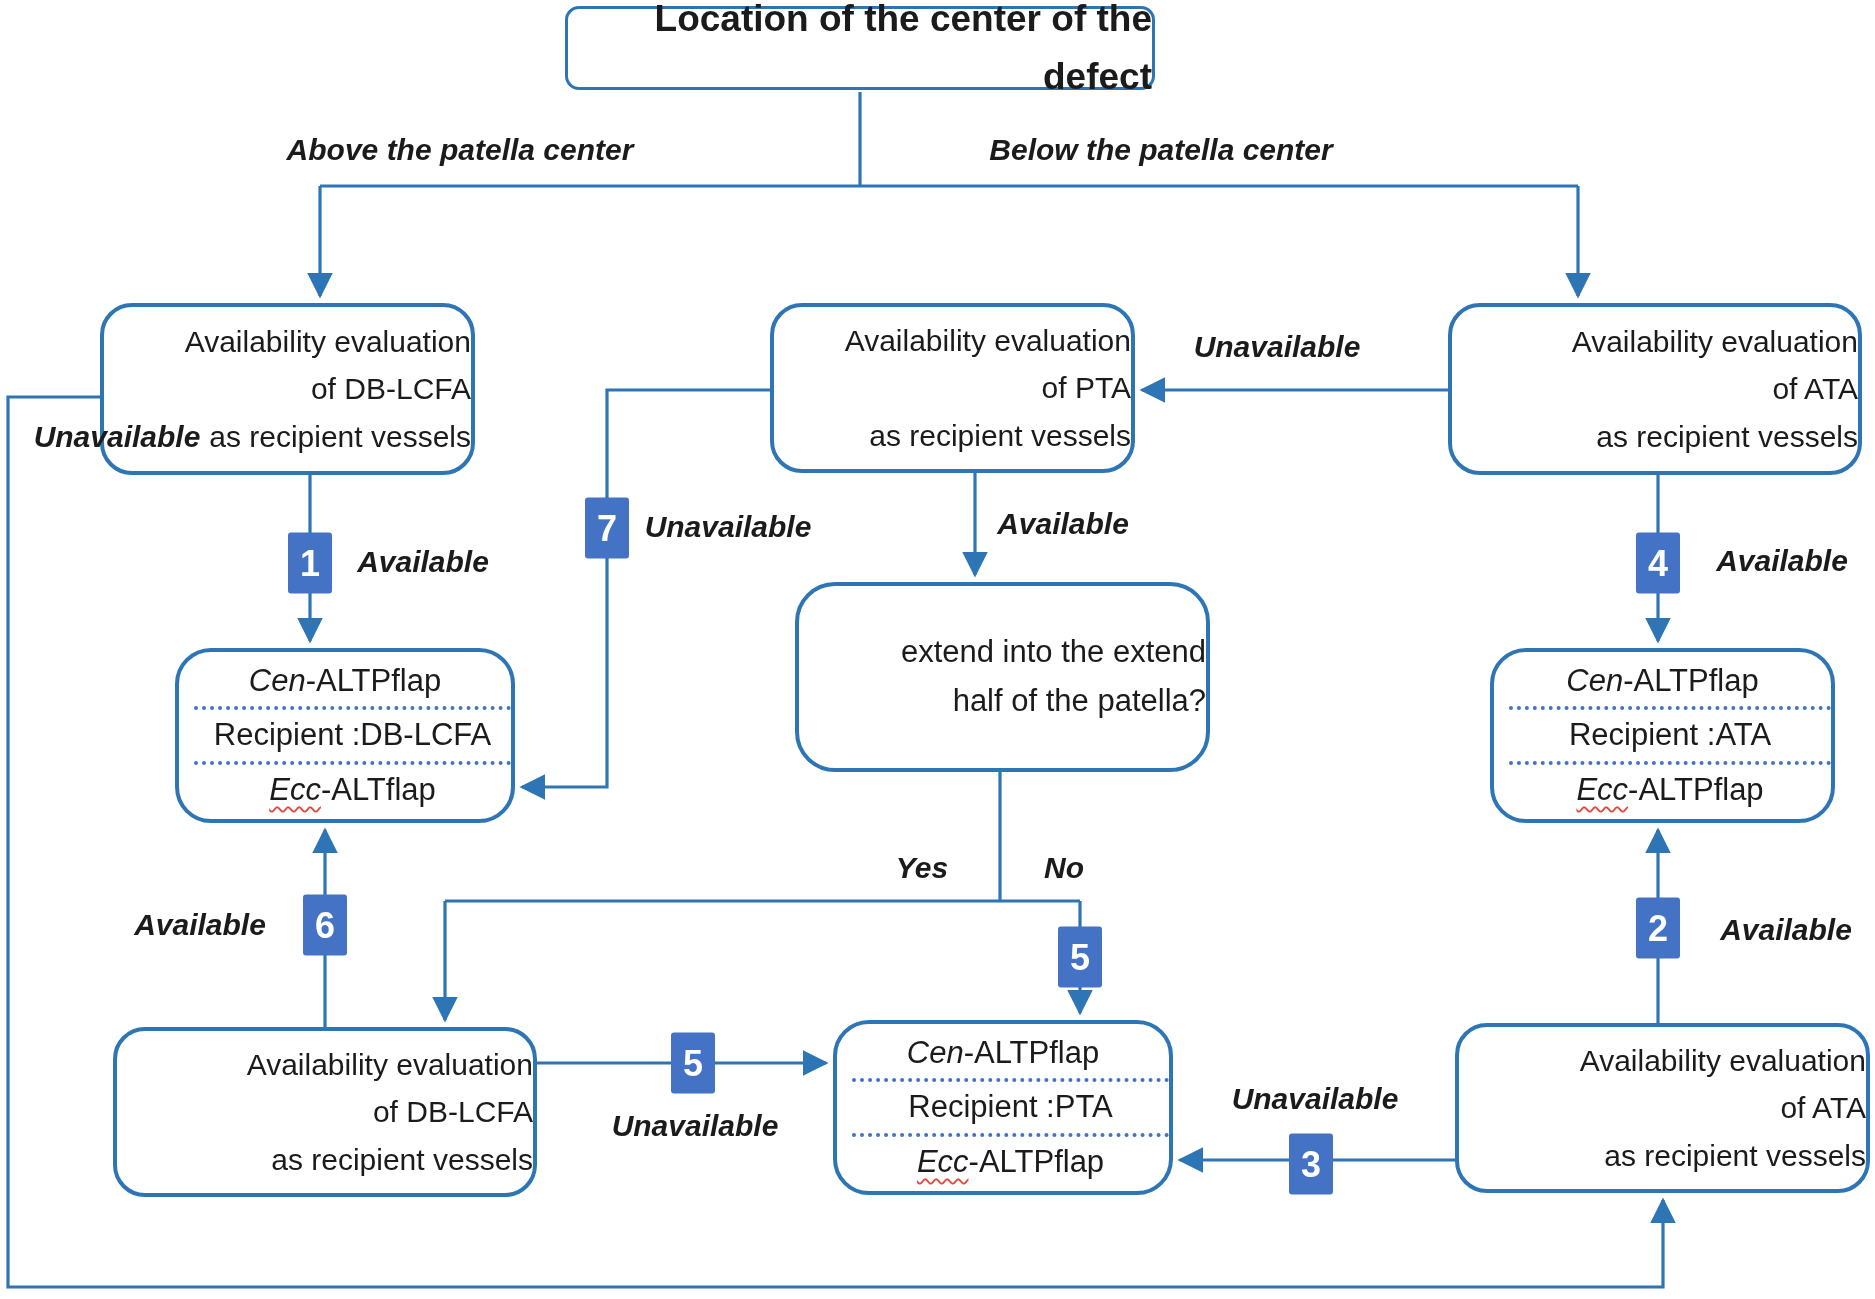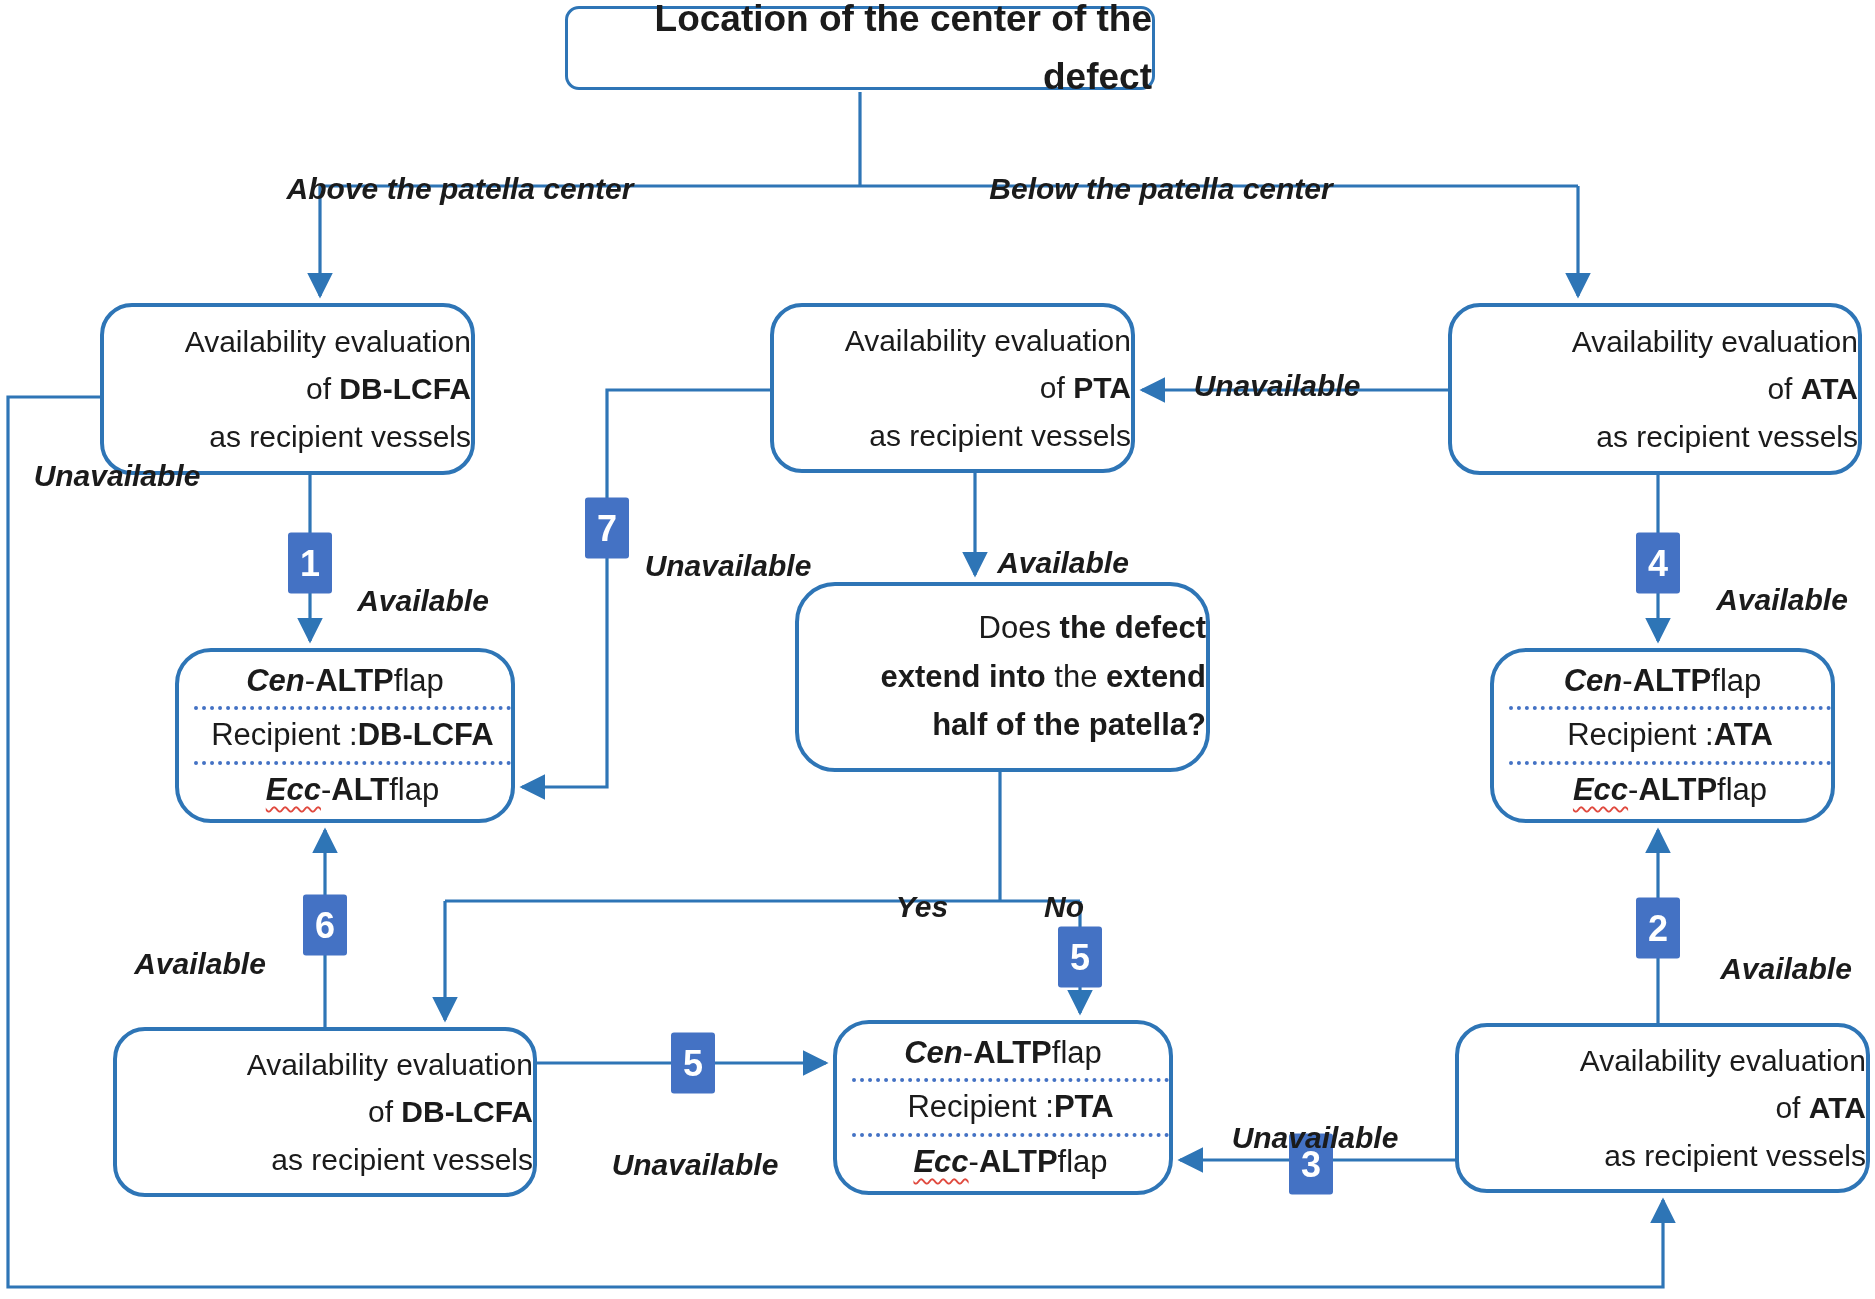--- a/index.html
+++ b/index.html
@@ -12,25 +12,25 @@
         border:4px solid var(--line,#2e75b6);display:flex;flex-direction:column;
         justify-content:center;text-align:right;}
   .node .nline{line-height:1.58;}
   .title-box{border-radius:14px;border-width:3.5px;}
   .title-box .nline{font-size:37px;font-weight:700;}
   .eval{border-radius:32px;font-size:30px;}
   .question{border-radius:40px;font-size:31px;}
   .flap{border-radius:36px;font-size:31px;padding:4px 0;}
   .frow{flex:1;display:flex;align-items:center;justify-content:center;}
   .frow.sep{border-top:4px dotted var(--badge,#4472c4);margin-left:15px;}
-  .b{font-weight:700;}
+  .b{font-weight:400;}
   .i{font-style:italic;}
   .sq{text-decoration:underline wavy #e04a3f;text-decoration-thickness:2px;text-underline-offset:6px;}
   .elabel{position:absolute;transform:translate(-50%,-50%);z-index:3;white-space:nowrap;
-          font-size:30px;font-weight:700;font-style:italic;margin-top:39px;}
+          font-size:30px;font-weight:700;font-style:italic;}
   .badge{position:absolute;transform:translate(-50%,-50%);z-index:3;width:44px;height:61px;
          background:var(--badge,#4472c4);color:var(--badge_text,#fff);border-radius:3px;
          display:flex;align-items:center;justify-content:center;
          font-size:36px;font-weight:700;font-style:normal;}
 </style>
 </head>
 <body>
 
 <div class="stage">
 
@@ -97,21 +97,20 @@
       </div>
     <div class="frow sep">
         <span class="b i sq">Ecc</span>
         <span>-</span>
         <span class="b">ALT</span>
         <span> flap</span>
       </div>
   </div>
 
   <div class="node question" style="left:795px;top:582px;width:415px;height:190px">
-    <div class="nline"><span>Does </span><span class="b">the defect</span></div>
     <div class="nline"><span class="b">extend into</span><span> the </span><span class="b">extend</span></div>
     <div class="nline"><span class="b">half of the patella?</span></div>
   </div>
 
   <div class="node flap" style="left:1490px;top:648px;width:345px;height:175px">
     <div class="frow">
         <span class="b i">Cen</span>
         <span>-</span>
         <span class="b">ALTP</span>
         <span> flap</span>

